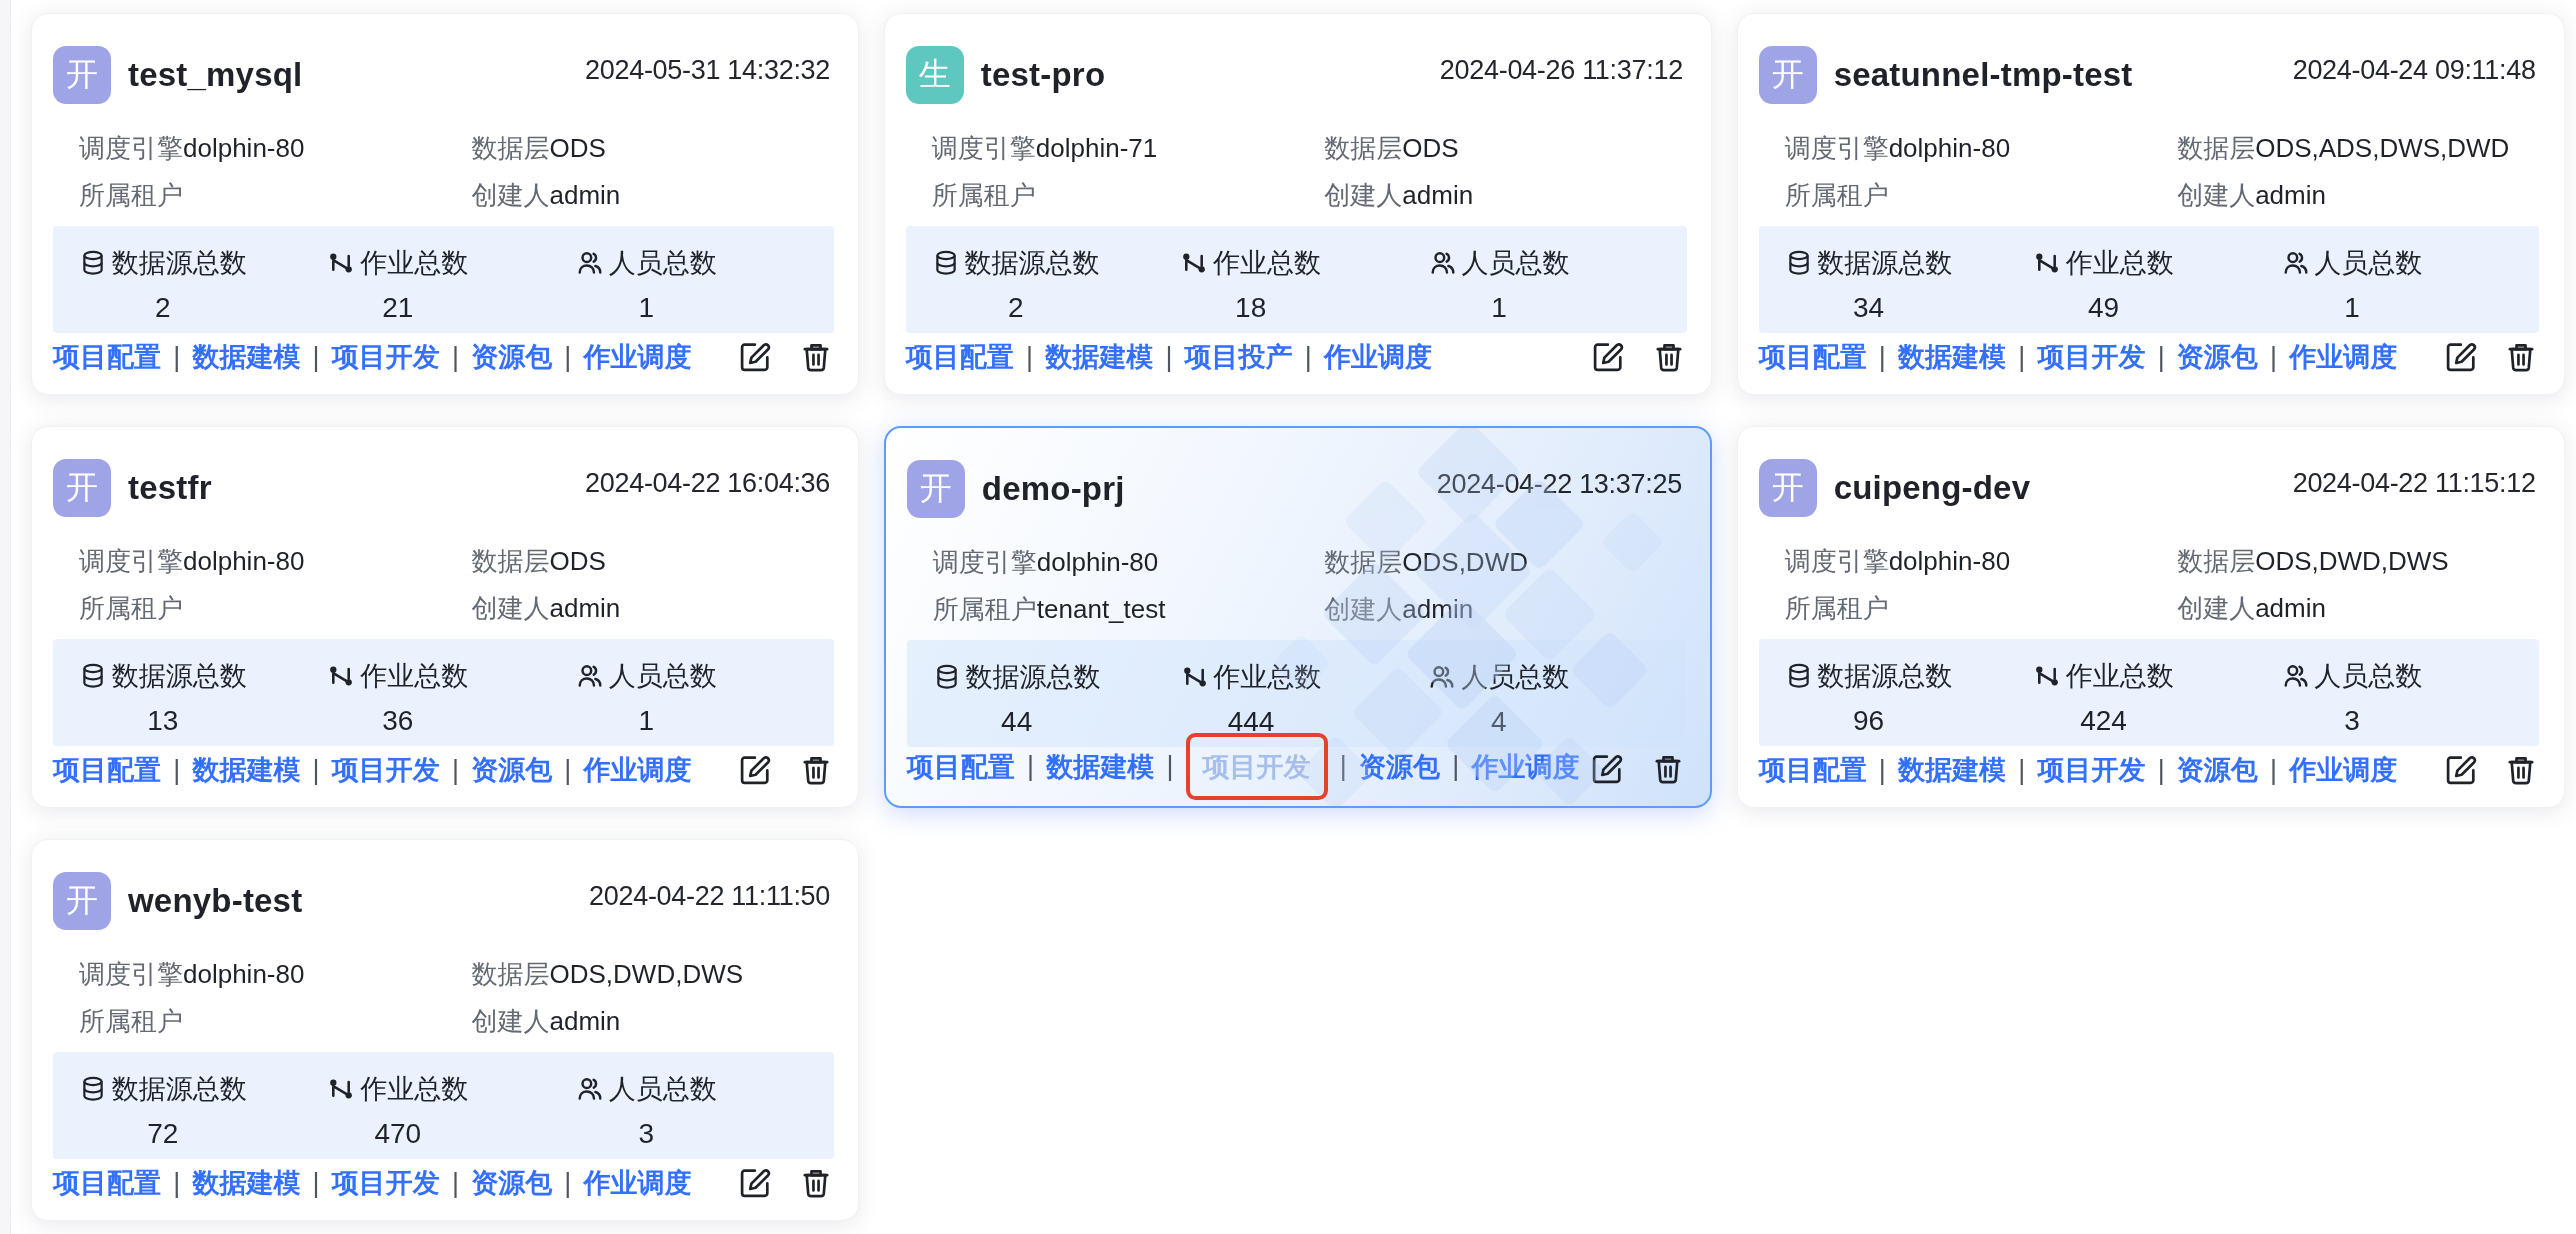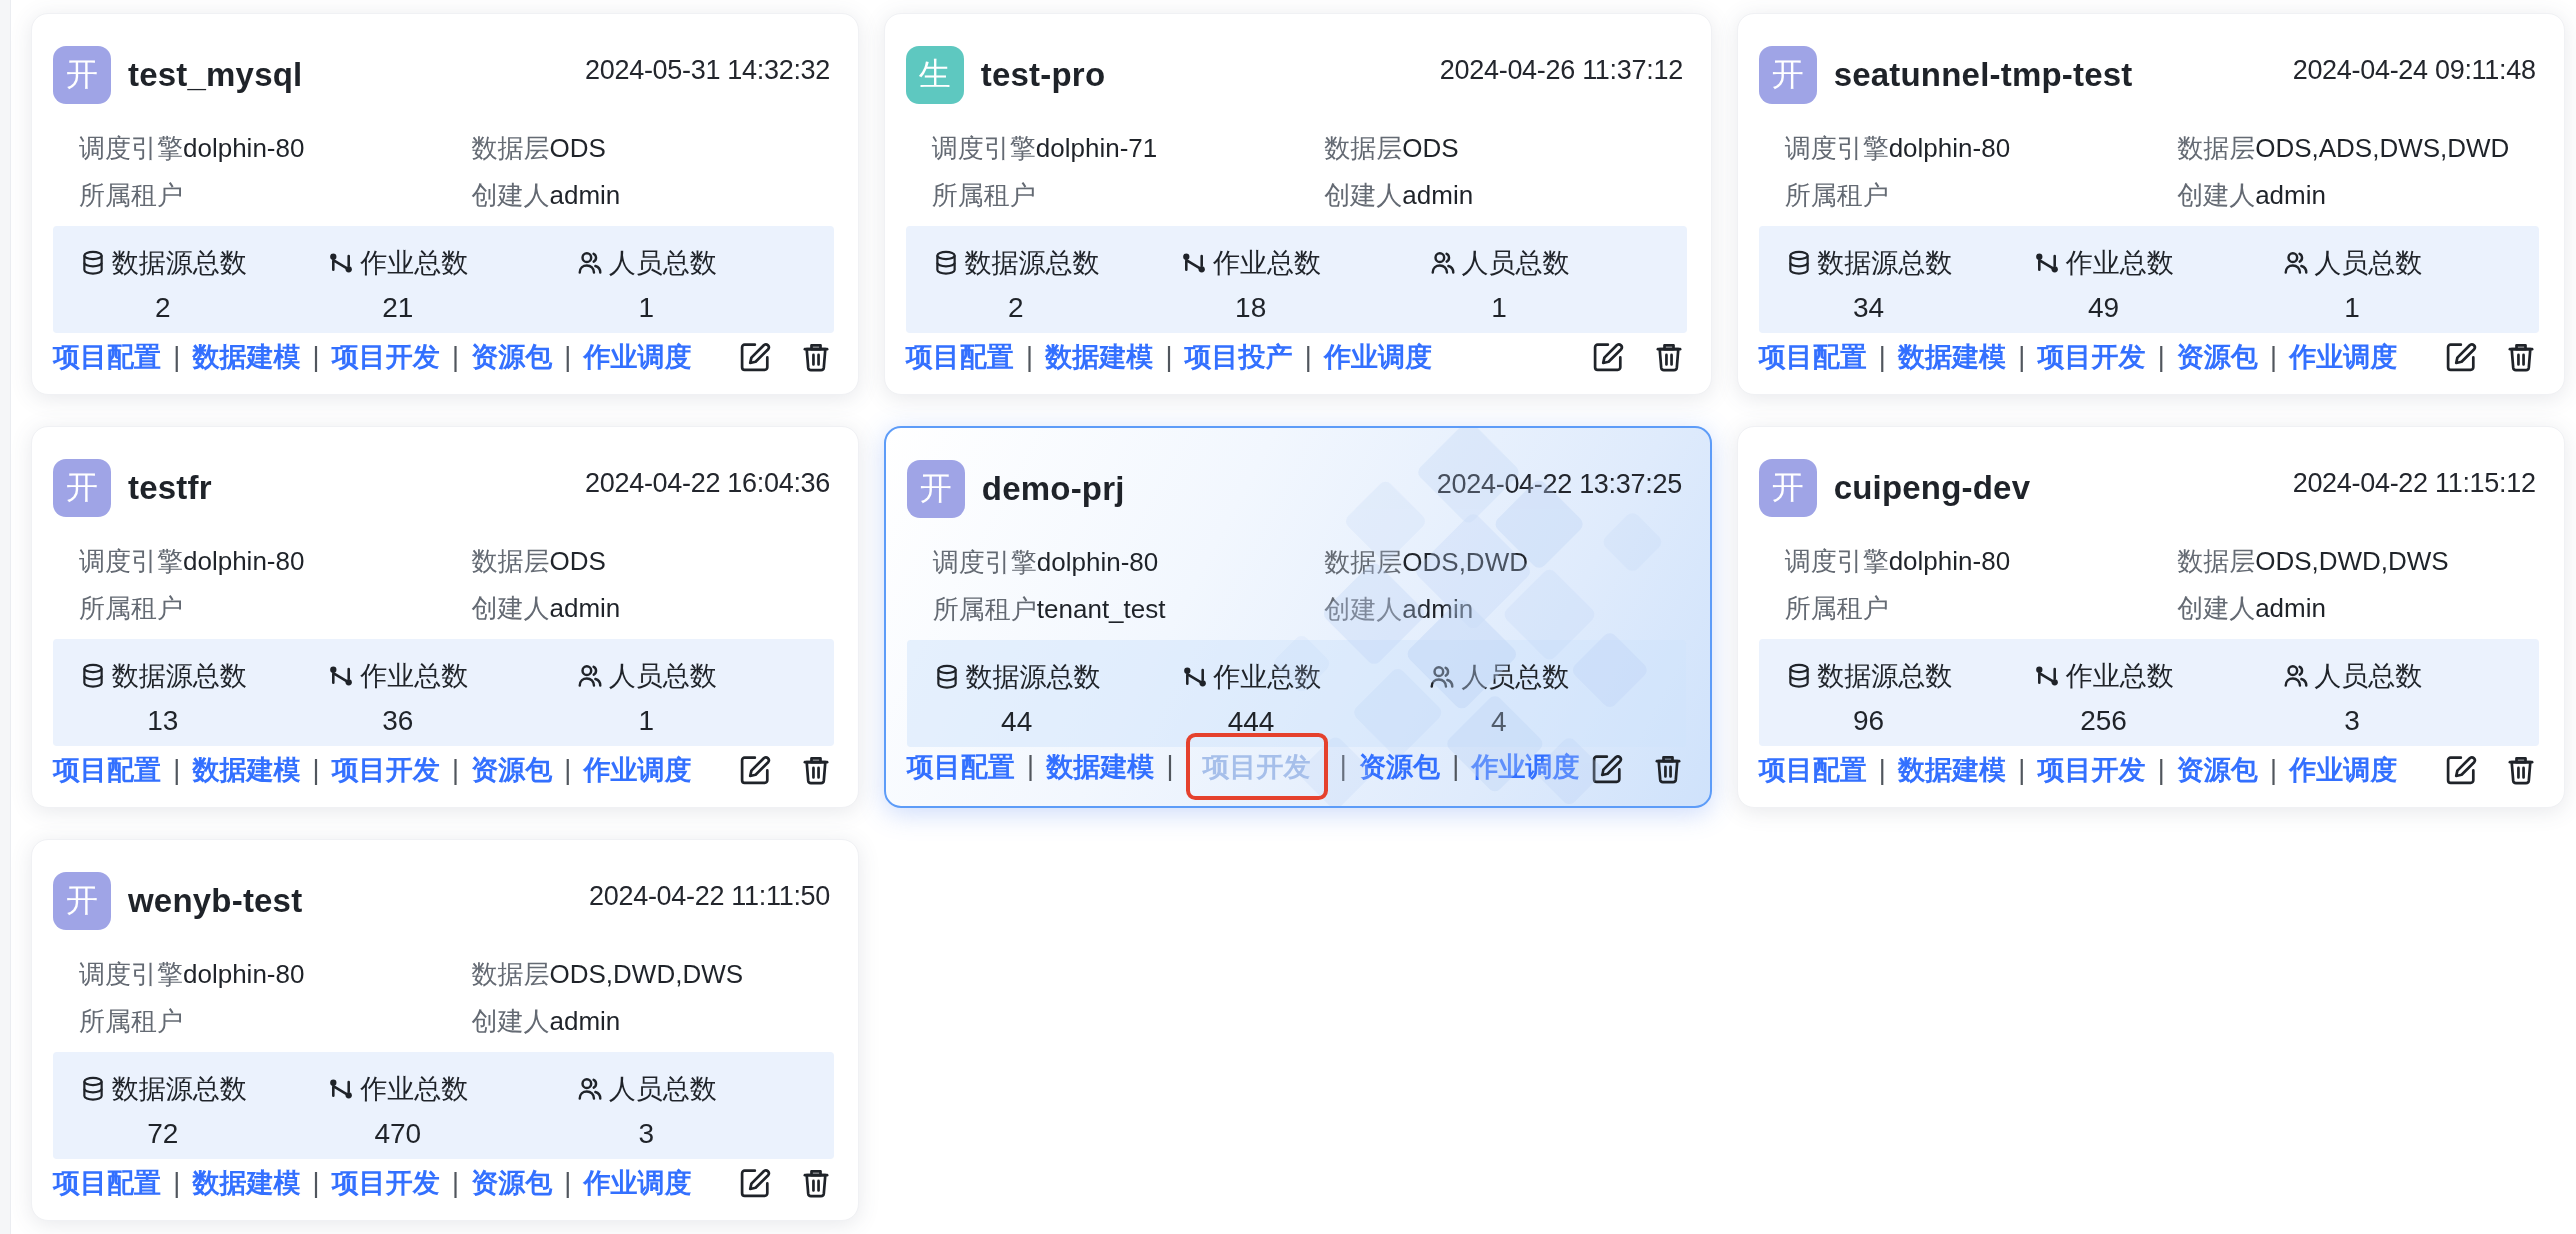--- a/index.html
+++ b/index.html
@@ -591,21 +591,21 @@
       <div class="stat">
         <span class="stat-inner">
           <span class="stat-label">
             <svg viewBox="0 0 24 24" fill="none">
               <circle cx="5.4" cy="6.6" r="2.7" fill="currentColor"></circle>
               <circle cx="18.6" cy="17.4" r="2.7" fill="currentColor"></circle>
               <path d="M5.4 9.5v8.3M5.4 9.5l13.2 7.9M18.6 14.4V6.1" stroke="currentColor" stroke-width="2.2" stroke-linecap="round"></path>
             </svg>
             <span>作业总数</span>
           </span>
-          <div class="stat-value">256</div>
+          <div class="stat-value">424</div>
         </span>
       </div>
       <div class="stat">
         <span class="stat-inner">
           <span class="stat-label">
             <svg viewBox="0 0 24 24" fill="none" stroke="currentColor" stroke-width="2.1" stroke-linecap="round">
               <circle cx="9.3" cy="7.4" r="3.7"></circle>
               <path d="M3.2 20.2c0-3.7 2.7-6.1 6.1-6.1s6.1 2.4 6.1 6.1"></path>
               <path d="M15.1 4.2a3.7 3.7 0 0 1 .1 6.6"></path>
               <path d="M16.6 14.6c2.5.7 4.2 2.8 4.2 5.6"></path>

